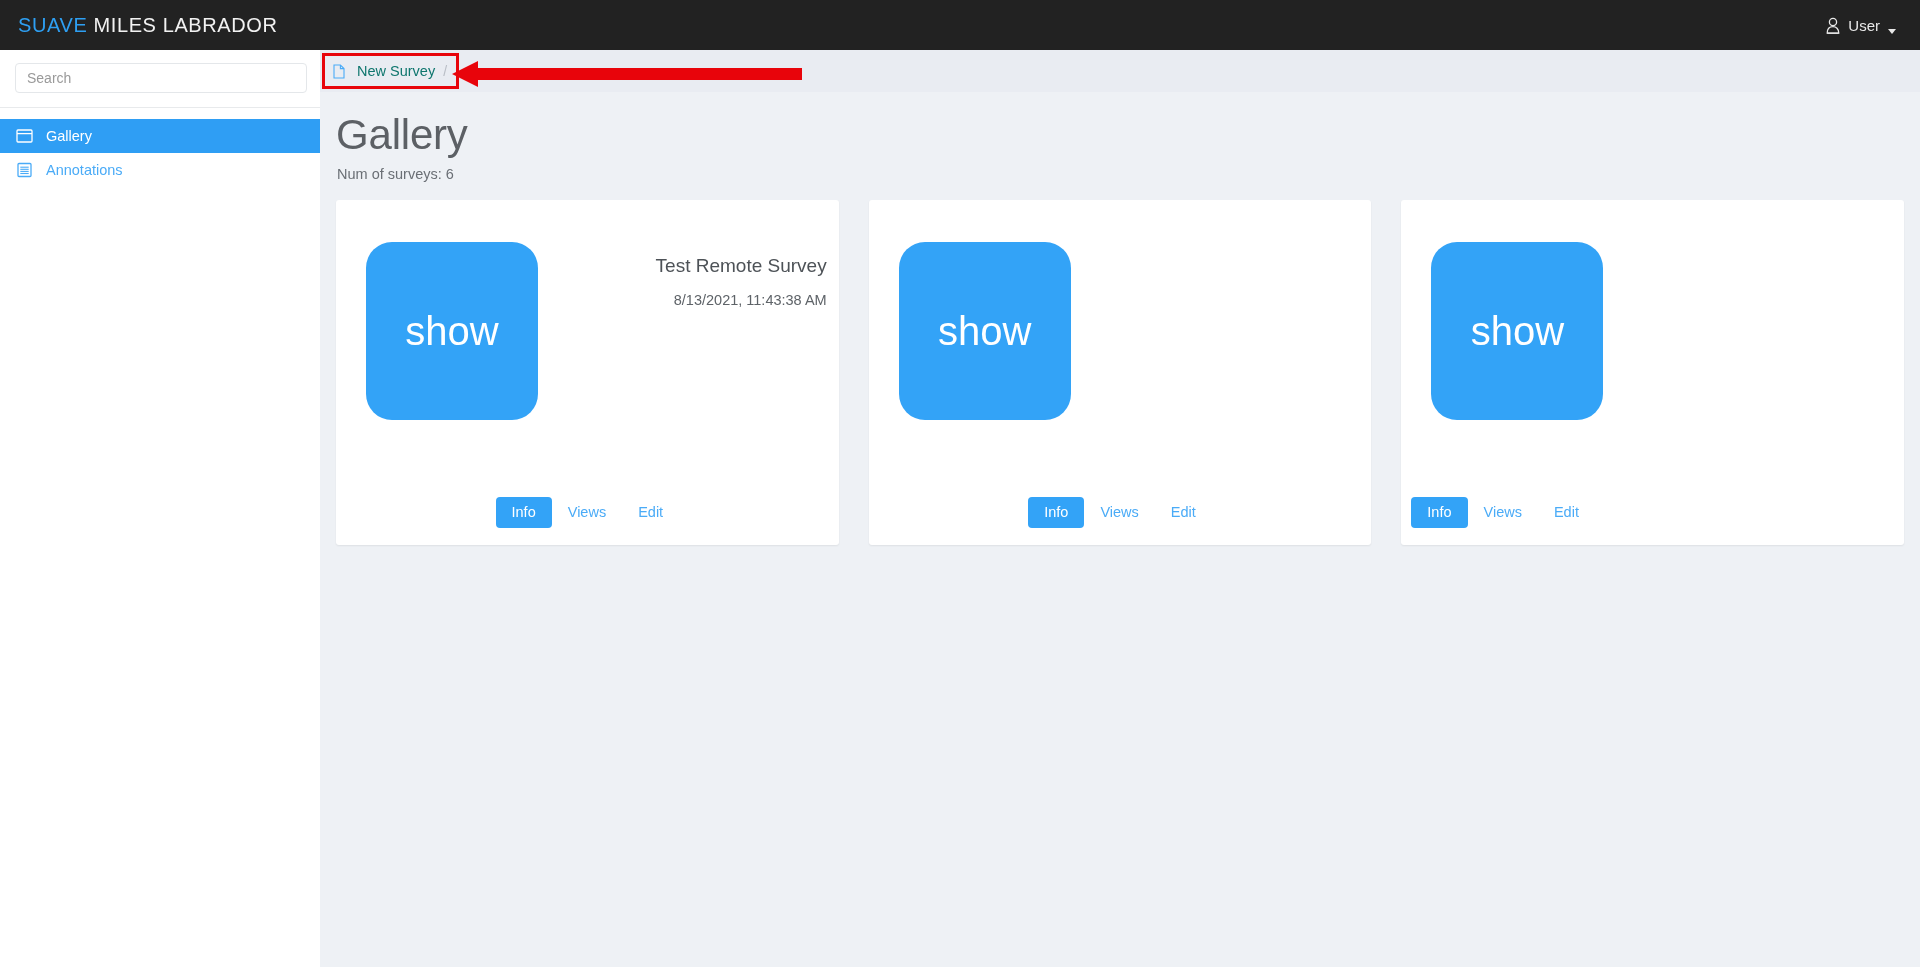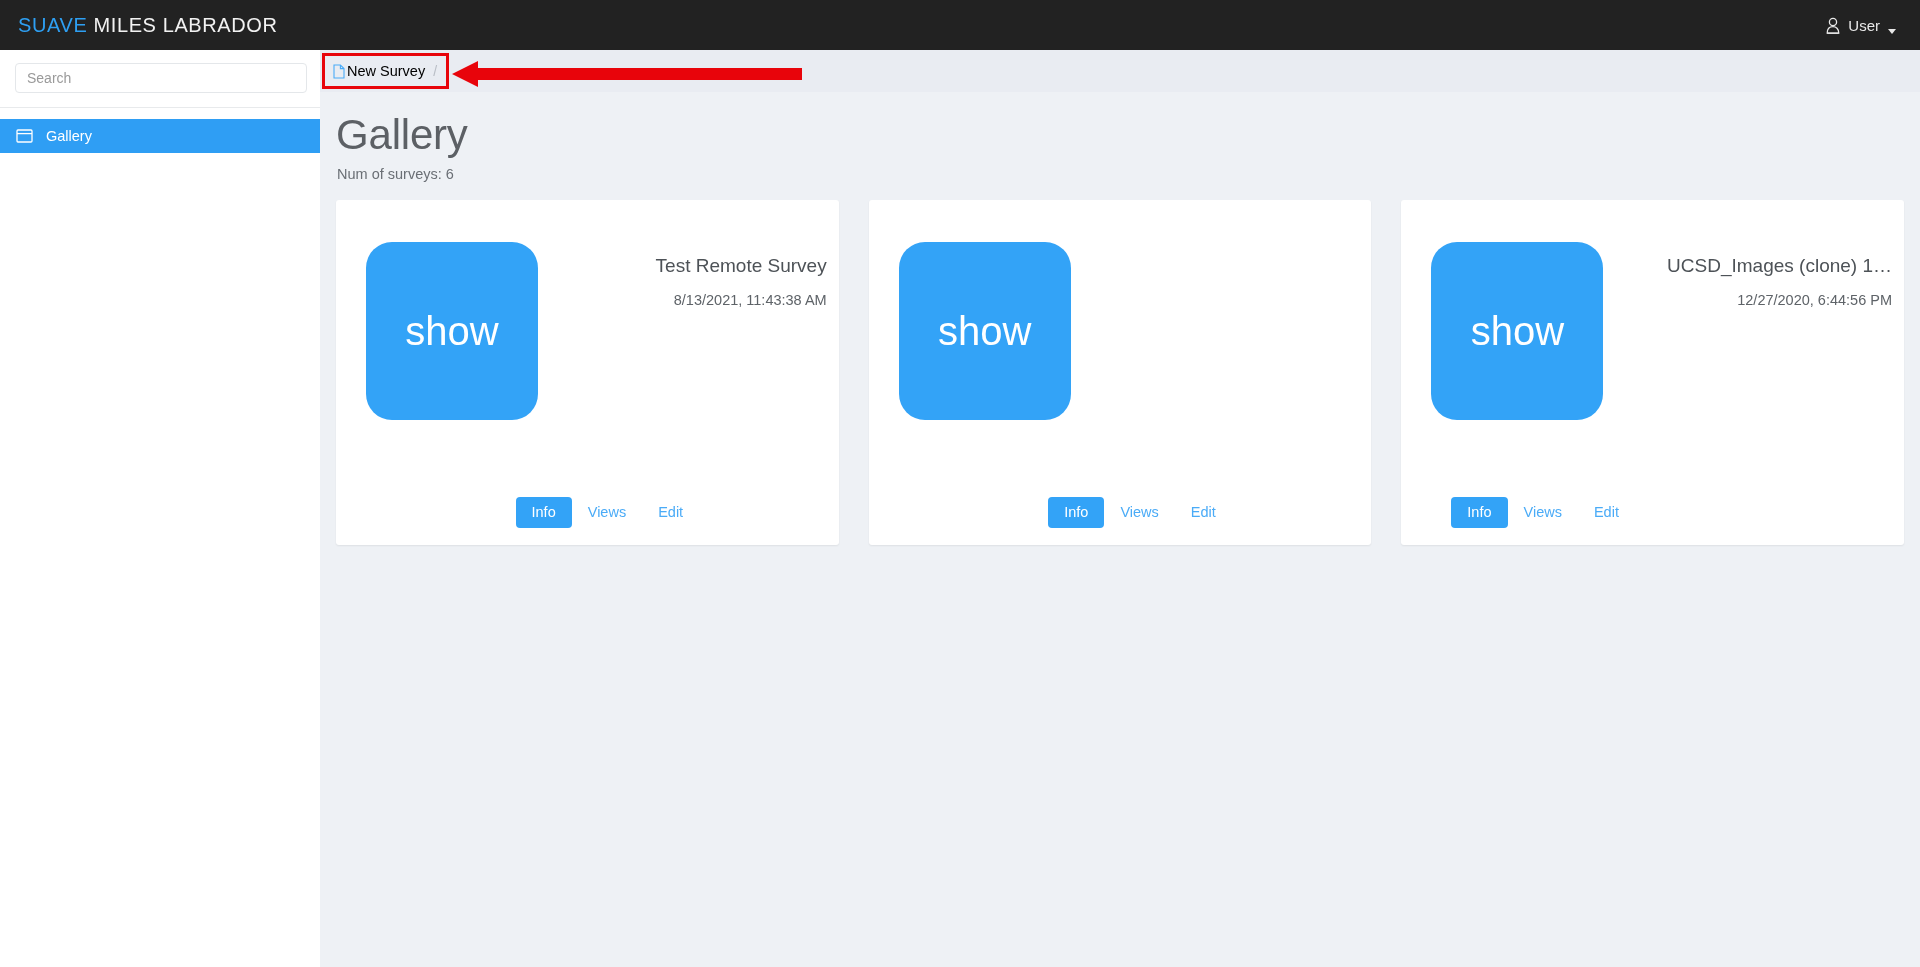--- a/index.html
+++ b/index.html
@@ -119,22 +119,22 @@
     align-items: center;
     gap: 1px;
     border: 3px solid #e8040b;
     padding: 4px 9px 4px 8px;
     margin-left: 1px;
     height: 36px;
   }
   .breadcrumb-link {
     display: flex;
     align-items: center;
-    gap: 1px;
-    color: #000000;
+    gap: 11px;
+    color: #0f766e;
     font-size: 14.5px;
     text-decoration: none;
     cursor: pointer;
   }
   .file-icon { width: 12px; height: 15px; display: block; margin-right: 1px; }
   .breadcrumb-sep {
     color: #b9bec6;
     font-size: 14px;
     margin-left: 7px;
   }
@@ -232,21 +232,20 @@
     margin-top: 13px;
     font-size: 14.5px;
     color: #5e6368;
   }
   .card-actions {
     display: flex;
     justify-content: center;
     align-items: center;
     gap: 0;
     padding-bottom: 17px;
-    margin-left: 40px;
   }
   .action-btn {
     font-size: 14.5px;
     padding: 7px 16px;
     border-radius: 4px;
     text-decoration: none;
     color: #4aabf7;
     cursor: pointer;
     line-height: 1.2;
     border: none;
@@ -286,20 +285,30 @@
   </div>
   <div class="sidebar-divider"></div>
 
   <div class="nav-list">
     <a class="nav-item active" href="#">
       <svg class="nav-icon" viewBox="0 0 17 16">
         <rect x="1" y="2" width="15" height="12" rx="1" fill="none" stroke="#ffffff" stroke-width="1.3"></rect>
         <line x1="1" y1="5.6" x2="16" y2="5.6" stroke="#ffffff" stroke-width="1.3"></line>
       </svg>
       <span>Gallery</span>
+    </a>
+    <a class="nav-item" href="#">
+      <svg class="nav-icon" viewBox="0 0 17 16">
+        <rect x="2" y="1.5" width="13" height="13" rx="1" fill="none" stroke="#4aabf7" stroke-width="1.3"></rect>
+        <line x1="4.3" y1="5.2" x2="12.7" y2="5.2" stroke="#4aabf7" stroke-width="1.1"></line>
+        <line x1="4.3" y1="7.3" x2="12.7" y2="7.3" stroke="#4aabf7" stroke-width="1.1"></line>
+        <line x1="4.3" y1="9.4" x2="12.7" y2="9.4" stroke="#4aabf7" stroke-width="1.1"></line>
+        <line x1="4.3" y1="11.5" x2="12.7" y2="11.5" stroke="#4aabf7" stroke-width="1.1"></line>
+      </svg>
+      <span>Annotations</span>
     </a>
   </div>
 </div>
 
 <div class="breadcrumb-bar">
   <div class="breadcrumb-box">
     <a class="breadcrumb-link" href="#">
       <svg class="file-icon" viewBox="0 0 12 15">
         <path d="M1 1 H7.4 L11 4.6 V14 H1 Z" fill="none" stroke="#4aabf7" stroke-width="1.1"></path>
         <path d="M7.4 1 V4.6 H11" fill="none" stroke="#4aabf7" stroke-width="1.1"></path>
@@ -348,24 +357,20 @@
         <a class="action-btn" href="#">Views</a>
         <a class="action-btn" href="#">Edit</a>
       </div>
     </div>
 
     <div class="card">
       <div class="card-body">
         <div class="thumb-col">
           <div class="thumb">show</div>
         </div>
-        <div class="meta-col">
-          <div class="survey-title">UCSD_Images (clone) 1…</div>
-          <div class="survey-date">12/27/2020, 6:44:56 PM</div>
-        </div>
       </div>
       <div class="card-actions left-align">
         <a class="action-btn active" href="#">Info</a>
         <a class="action-btn" href="#">Views</a>
         <a class="action-btn" href="#">Edit</a>
       </div>
     </div>
 
   </div>
 </div>

